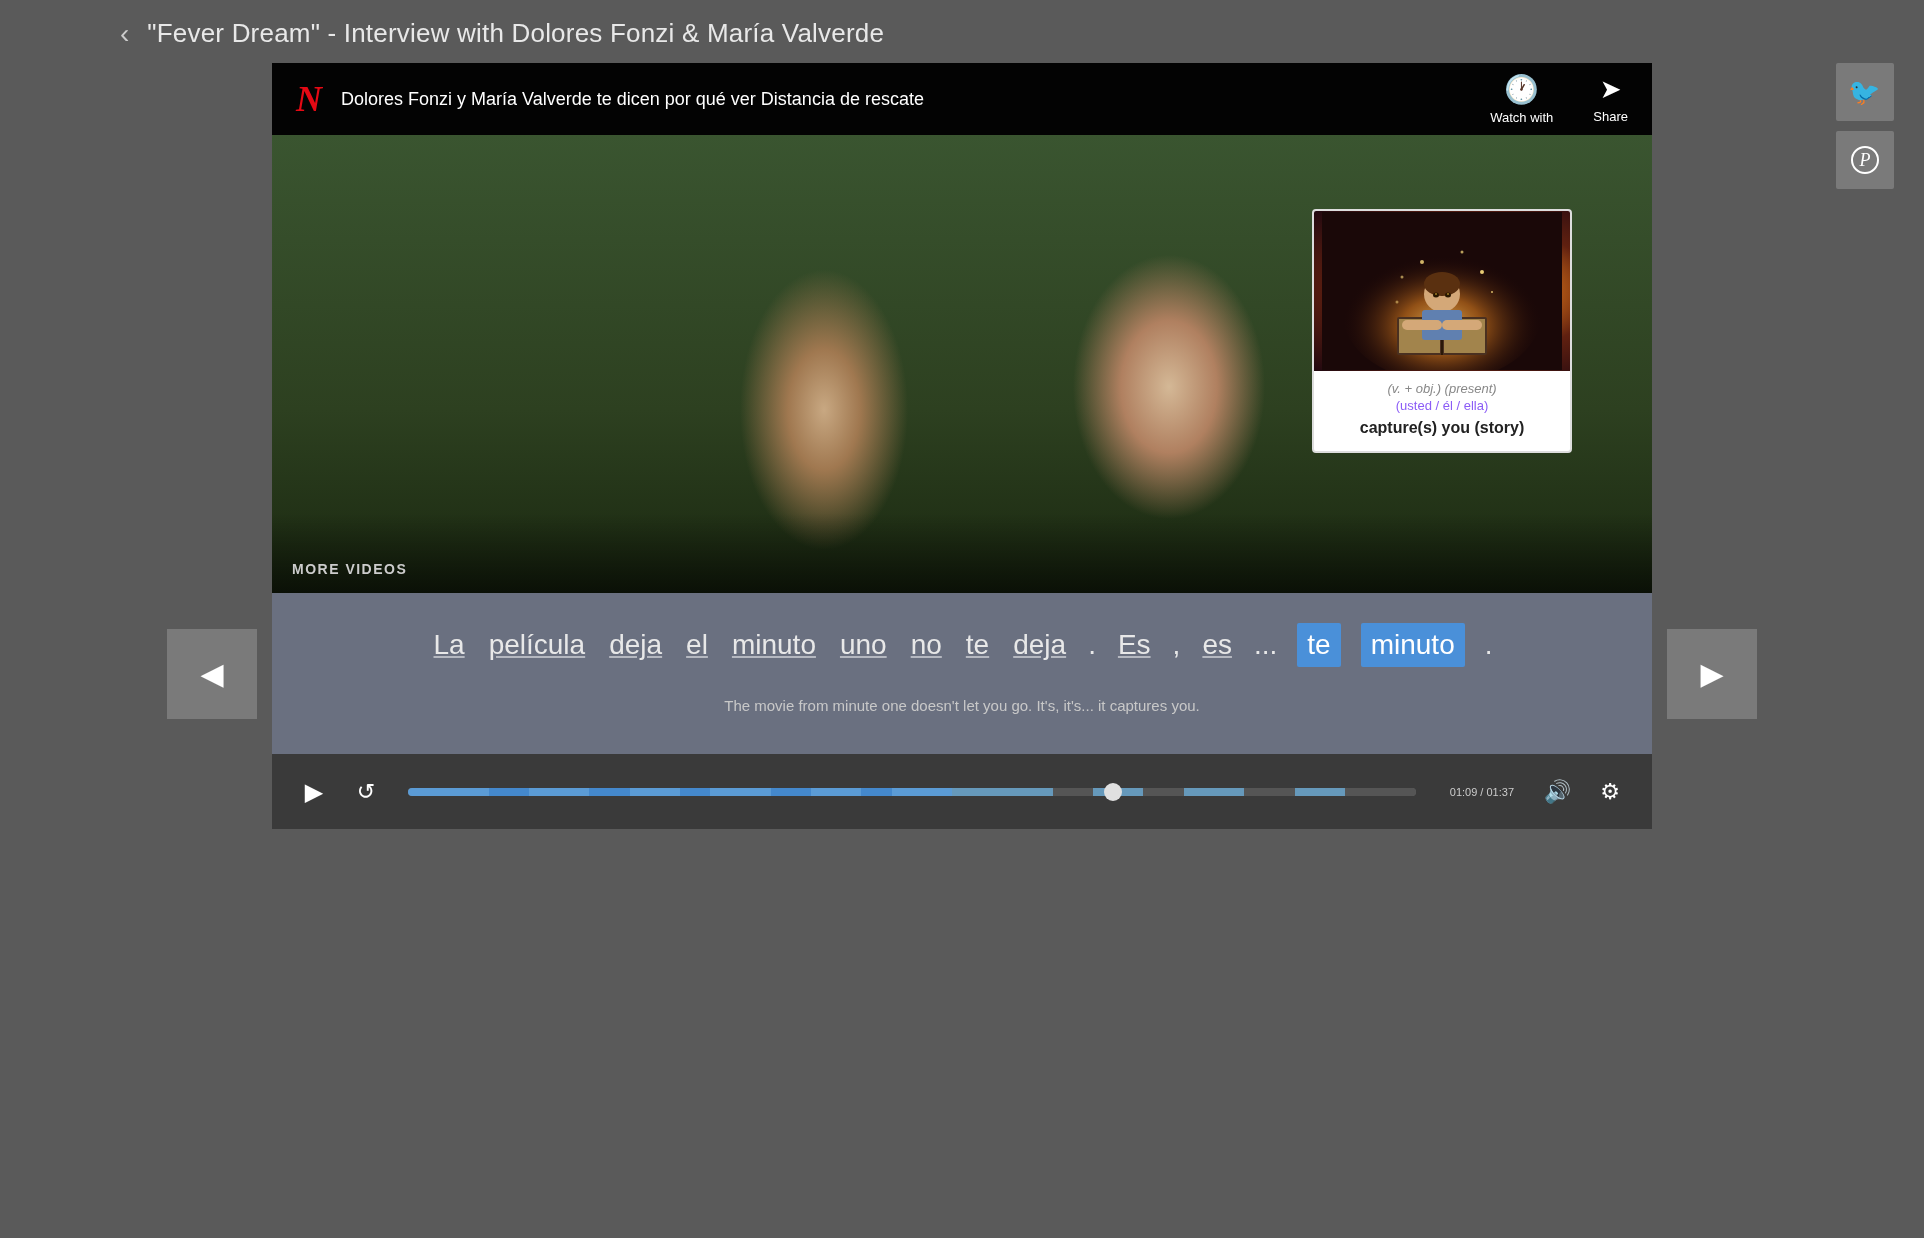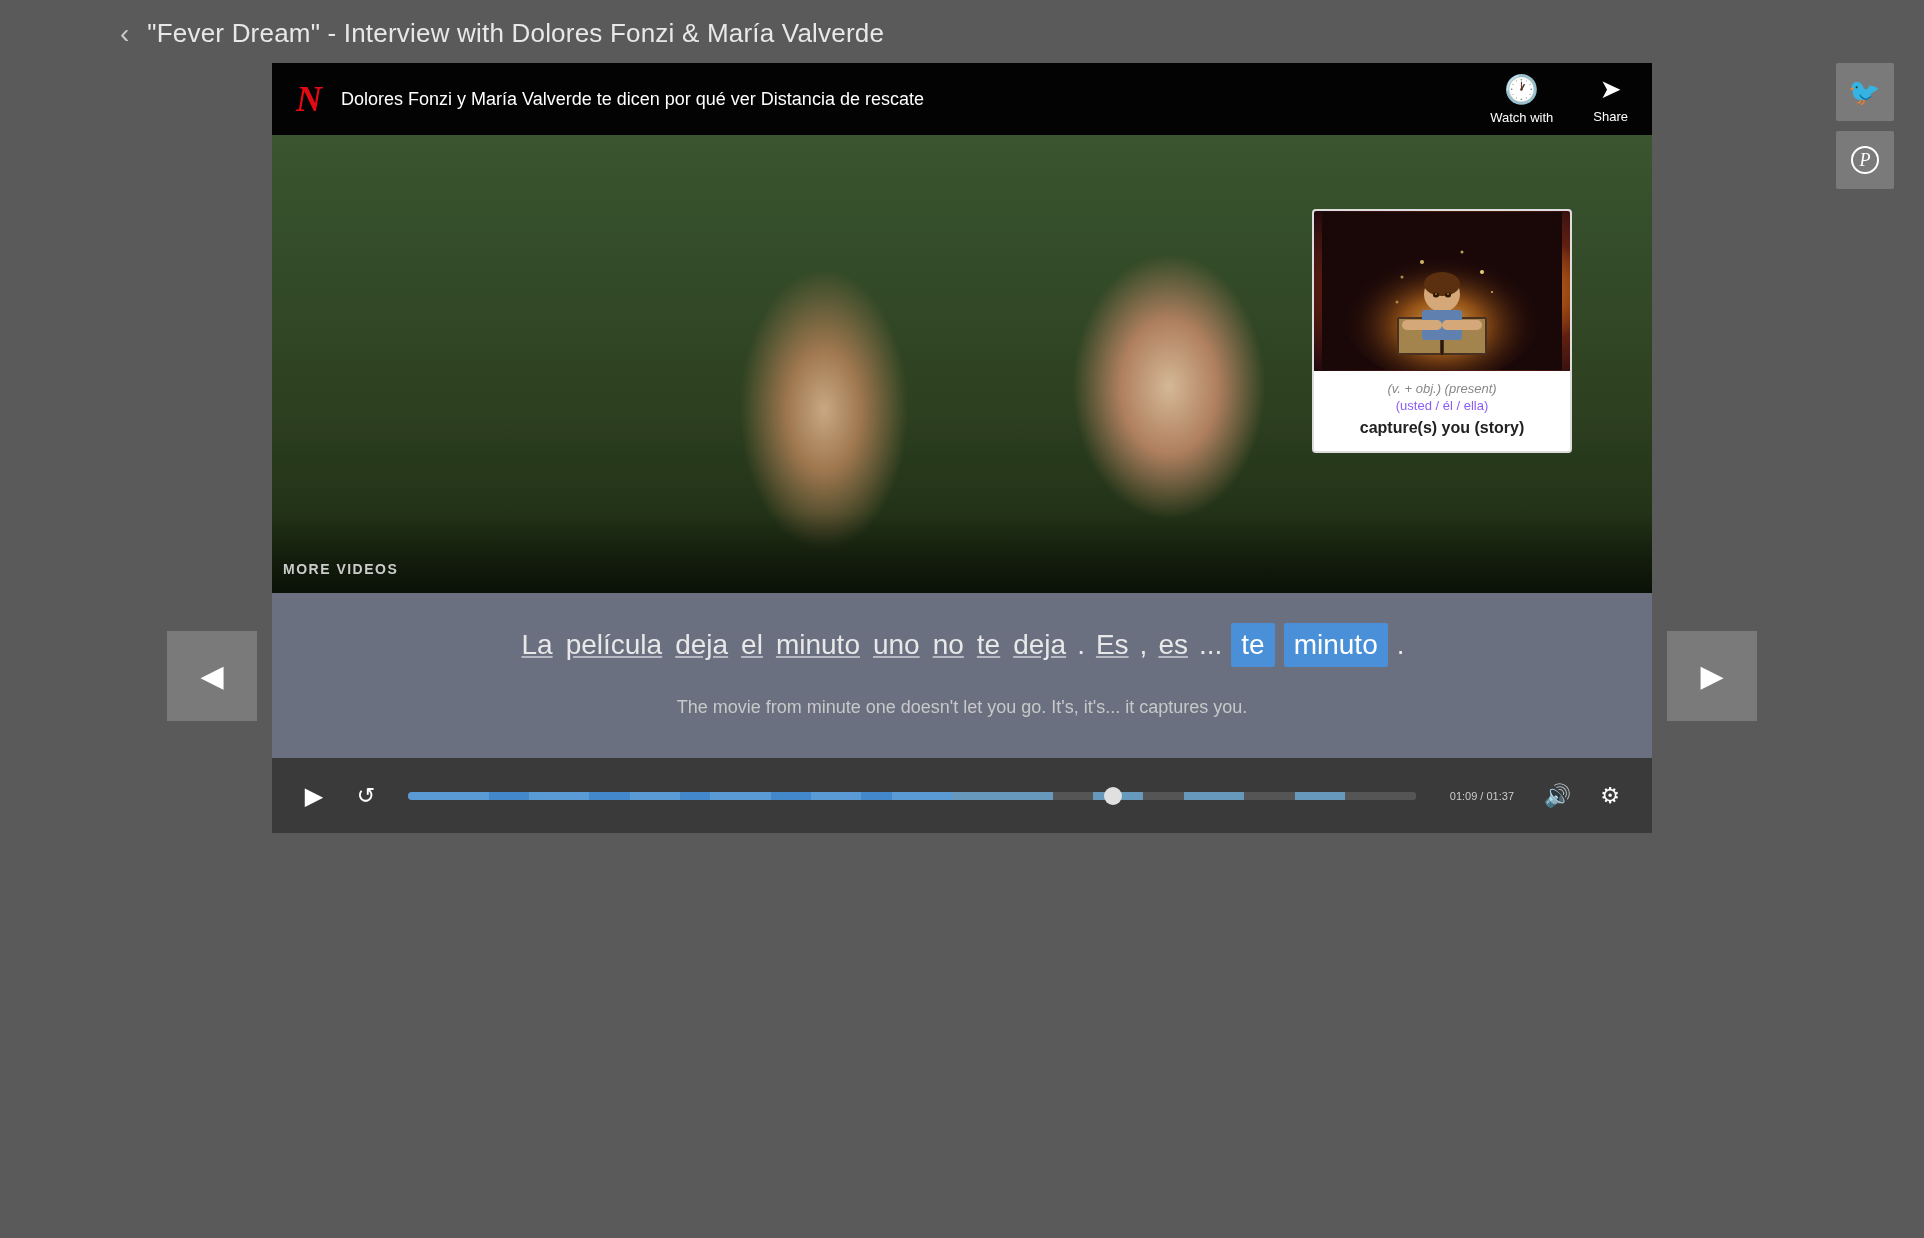--- a/index.html
+++ b/index.html
@@ -167,21 +167,21 @@
     }
     .video-dark-overlay {
       position: absolute;
       bottom: 0; left: 0; right: 0;
       height: 80px;
       background: linear-gradient(transparent, rgba(0,0,0,0.6));
     }
     .more-videos-label {
       position: absolute;
       bottom: 16px;
-      left: 11px;
+      left: 20px;
       color: #ccc;
       font-size: 14px;
       letter-spacing: 1.5px;
       font-weight: bold;
     }
 
     
     .word-tooltip {
       position: absolute;
       right: 80px;
@@ -265,21 +265,21 @@
       color: white;
       font-size: 30px;
     }
     .nav-arrow-left { left: -100px; }
     .nav-arrow-right { right: -100px; }
 
     
     .spanish-sentence {
       display: flex;
       flex-wrap: wrap;
-      gap: 5px;
+      gap: 16px;
       align-items: baseline;
       justify-content: center;
       margin-bottom: 30px;
       font-size: 28px;
       color: #e8e8e8;
     }
     .word-token {
       padding: 4px 2px;
       cursor: pointer;
       text-decoration: underline;
@@ -295,21 +295,21 @@
     }
     .word-punct {
       margin: 0 2px;
       color: #e8e8e8;
     }
 
     
     .translation-line {
       text-align: center;
       color: #c8c8c8;
-      font-size: 18px;
+      font-size: 15px;
       margin-top: 20px;
     }
 
     
     .player-controls {
       background: #3a3a3a;
       height: 75px;
       display: flex;
       align-items: center;
       padding: 0 24px;

